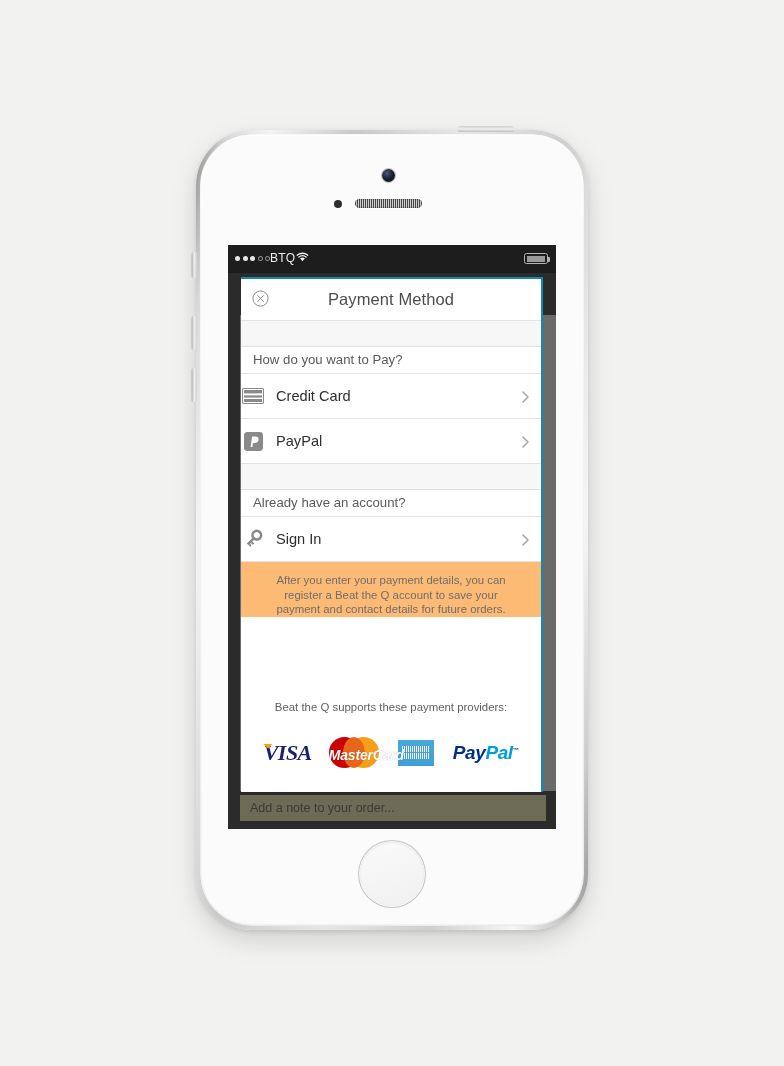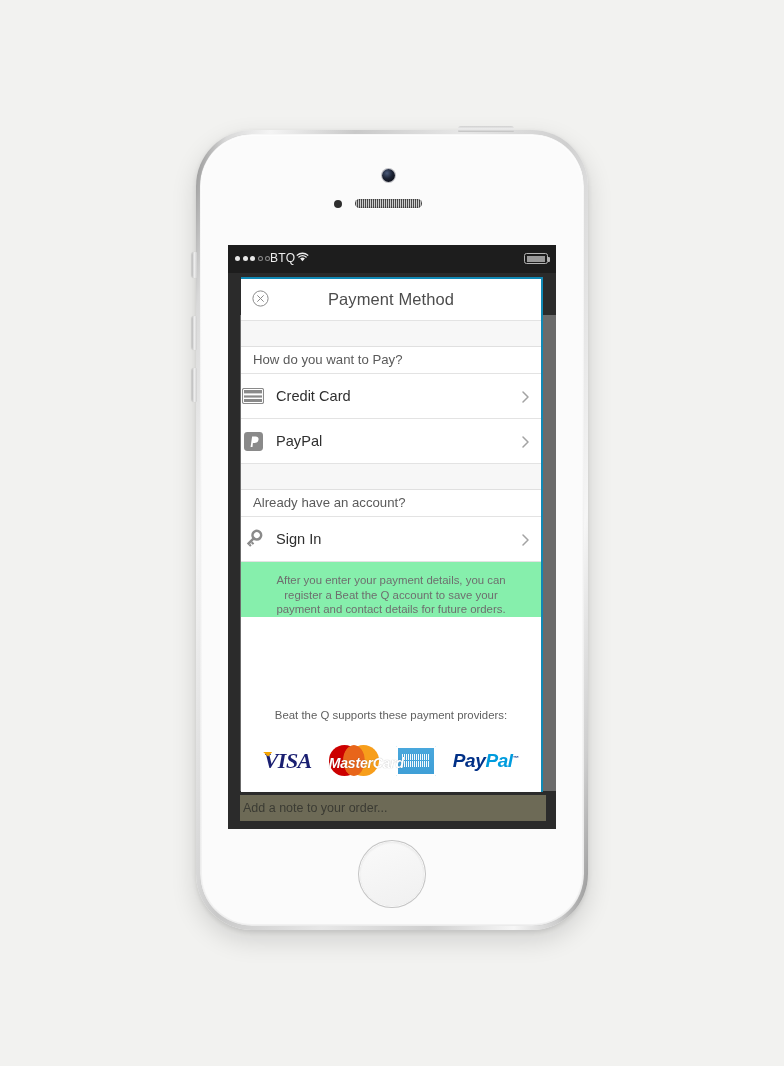--- a/index.html
+++ b/index.html
@@ -204,34 +204,34 @@
   #order-note-bar {
     position: absolute;
     left: 12px;
     bottom: 8px;
     width: 306px;
     height: 26px;
     background: #6d6a56;
     color: #3b3b33;
     font-size: 12.5px;
     line-height: 26px;
-    padding-left: 3px;
+    padding-left: 10px;
     box-sizing: border-box;
     overflow: hidden;
     white-space: nowrap;
   }
 
   
   #payment-modal {
     position: absolute;
     left: 13px;
     top: 32px;
     width: 302px;
     height: 515px;
-    background: #86efac;
+    background: #fdba74;
     border-top: 2px solid #1089b5;
     border-right: 2px solid #1089b5;
     box-sizing: border-box;
     overflow: hidden;
     display: flex;
     flex-direction: column;
   }
 
   #modal-header {
     position: relative;
@@ -306,21 +306,21 @@
     padding: 11px 20px 0 20px;
     font-size: 11.4px;
     line-height: 14.6px;
     color: #6e6e6e;
     text-align: center;
   }
 
   #modal-spacer { flex: 1 1 auto; background:#fff; }
 
   #providers-block {
-    padding-bottom: 16px;
+    padding-bottom: 24px;
     background: #fff;
     text-align: center;
   }
   #providers-caption {
     font-size: 11.4px;
     color: #5f5f5f;
     margin-bottom: 11px;
   }
   #provider-logos {
     display: flex;

